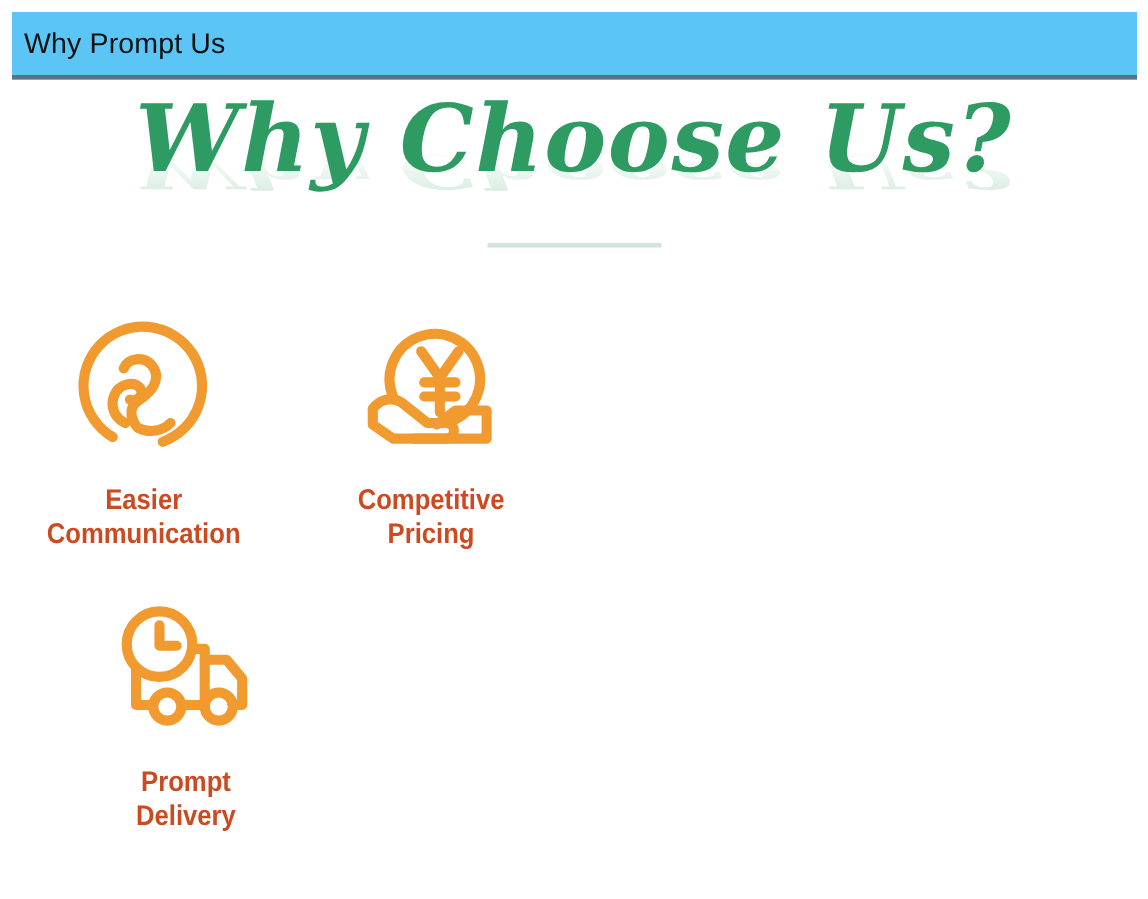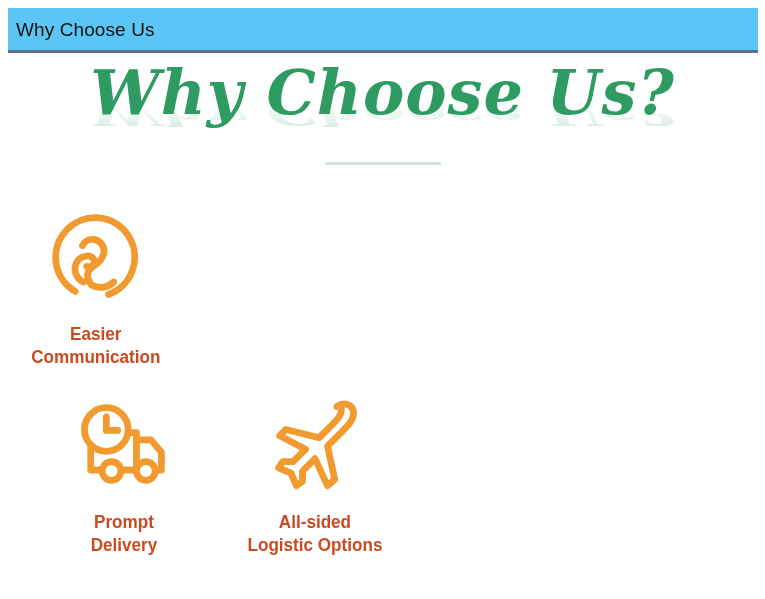--- a/index.html
+++ b/index.html
@@ -129,21 +129,21 @@
     transform: scaleX(0.9);
   }
   .feature-label-wide {
     font-size: 18px;
   }
 </style>
 </head>
 <body>
 
 <div id="window-titlebar">
-  <span id="window-title-text">Why Choose Us</span>
+  <span id="window-title-text">Why Prompt Us</span>
 </div>
 
 <div id="page-body">
 
   <div id="heading-block">
     <div id="heading-title-reflection">Why Choose Us?</div>
     <div id="heading-title">Why Choose Us?</div>
     <div id="heading-divider"></div>
   </div>
 
@@ -157,20 +157,35 @@
           <path d="M45 77 C38 66 44 62 50 58 C58 52 60 44 55 38 C50 32 40 33 37 40"></path>
           <path d="M46 78 C54 82 62 80 67 75"></path>
         </svg>
       </span>
       <div class="feature-label">Easier
 Communication</div>
     </div>
 
 
 
+    <div class="feature-cell">
+      <span class="feature-icon">
+        <svg width="104" height="104" viewBox="0 0 100 100" fill="none" stroke="#F09A30" stroke-width="6.5" stroke-linecap="round" stroke-linejoin="round">
+          <path d="M26 58 A29 29 0 1 1 63 74"></path>
+          <path d="M44 29 L56 46 L68 29"></path>
+          <path d="M46 49 H66"></path>
+          <path d="M46 58 H66"></path>
+          <path d="M56 46 V68"></path>
+          <path d="M13 66 C18 59 27 58 33 63 L48 75 H60 A5 5 0 0 1 60 85 H40"></path>
+          <path d="M54 76 L66 67 H86 V85 H26 L13 76 V66"></path>
+        </svg>
+      </span>
+      <div class="feature-label">Competitive
+Pricing</div>
+    </div>
   </div>
 
   <div class="feature-row" id="feature-row-2">
 
     <div class="feature-cell">
       <span class="feature-icon">
         <svg width="104" height="104" viewBox="0 0 100 100" fill="none" stroke="#F09A30" stroke-width="6.5" stroke-linecap="round" stroke-linejoin="round">
           <circle cx="33" cy="36" r="21"></circle>
           <path d="M33 24 V37 H44"></path>
           <path d="M18 52 V75 H28"></path>
@@ -179,24 +194,15 @@
           <path d="M62 46 H76 L86 58 V75 H80"></path>
           <circle cx="38" cy="76" r="9"></circle>
           <circle cx="71" cy="76" r="9"></circle>
         </svg>
       </span>
       <div class="feature-label">Prompt
 Delivery</div>
     </div>
 
 
-    <div class="feature-cell">
-      <span class="feature-icon">
-        <svg width="104" height="104" viewBox="0 0 100 100" fill="none" stroke="#F09A30" stroke-width="6.5" stroke-linecap="round" stroke-linejoin="round">
-          <path d="M71 14 C78 9 86 12 87 19 C88 26 82 32 76 38 L62 52 L69 84 L62 90 L50 64 L38 76 L38 86 L32 90 L27 78 L15 73 L19 67 H29 L41 55 L16 42 L22 36 L54 44 L68 30 C73 25 78 19 74 14 Z"></path>
-        </svg>
-      </span>
-      <div class="feature-label">All-sided
-Logistic Options</div>
-    </div>
 
   </div>
 </div>
 
 </body></html>

